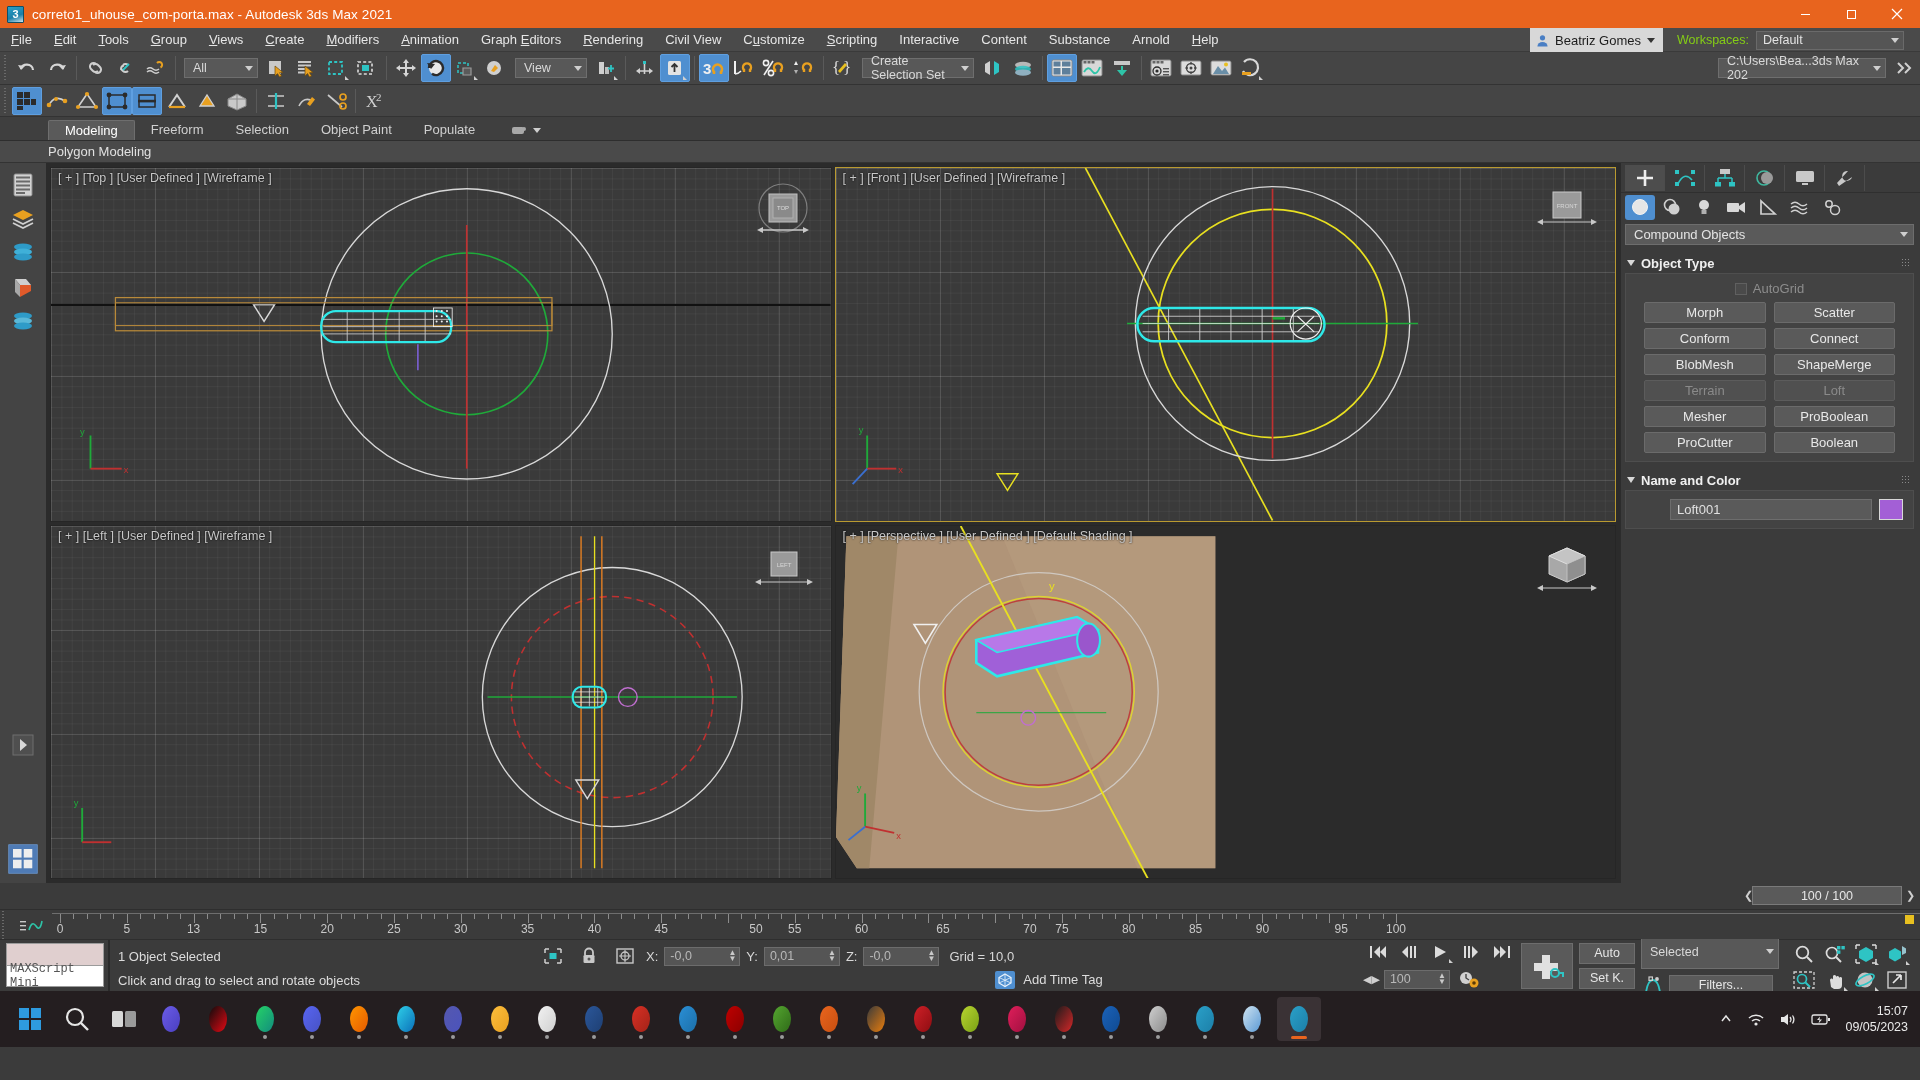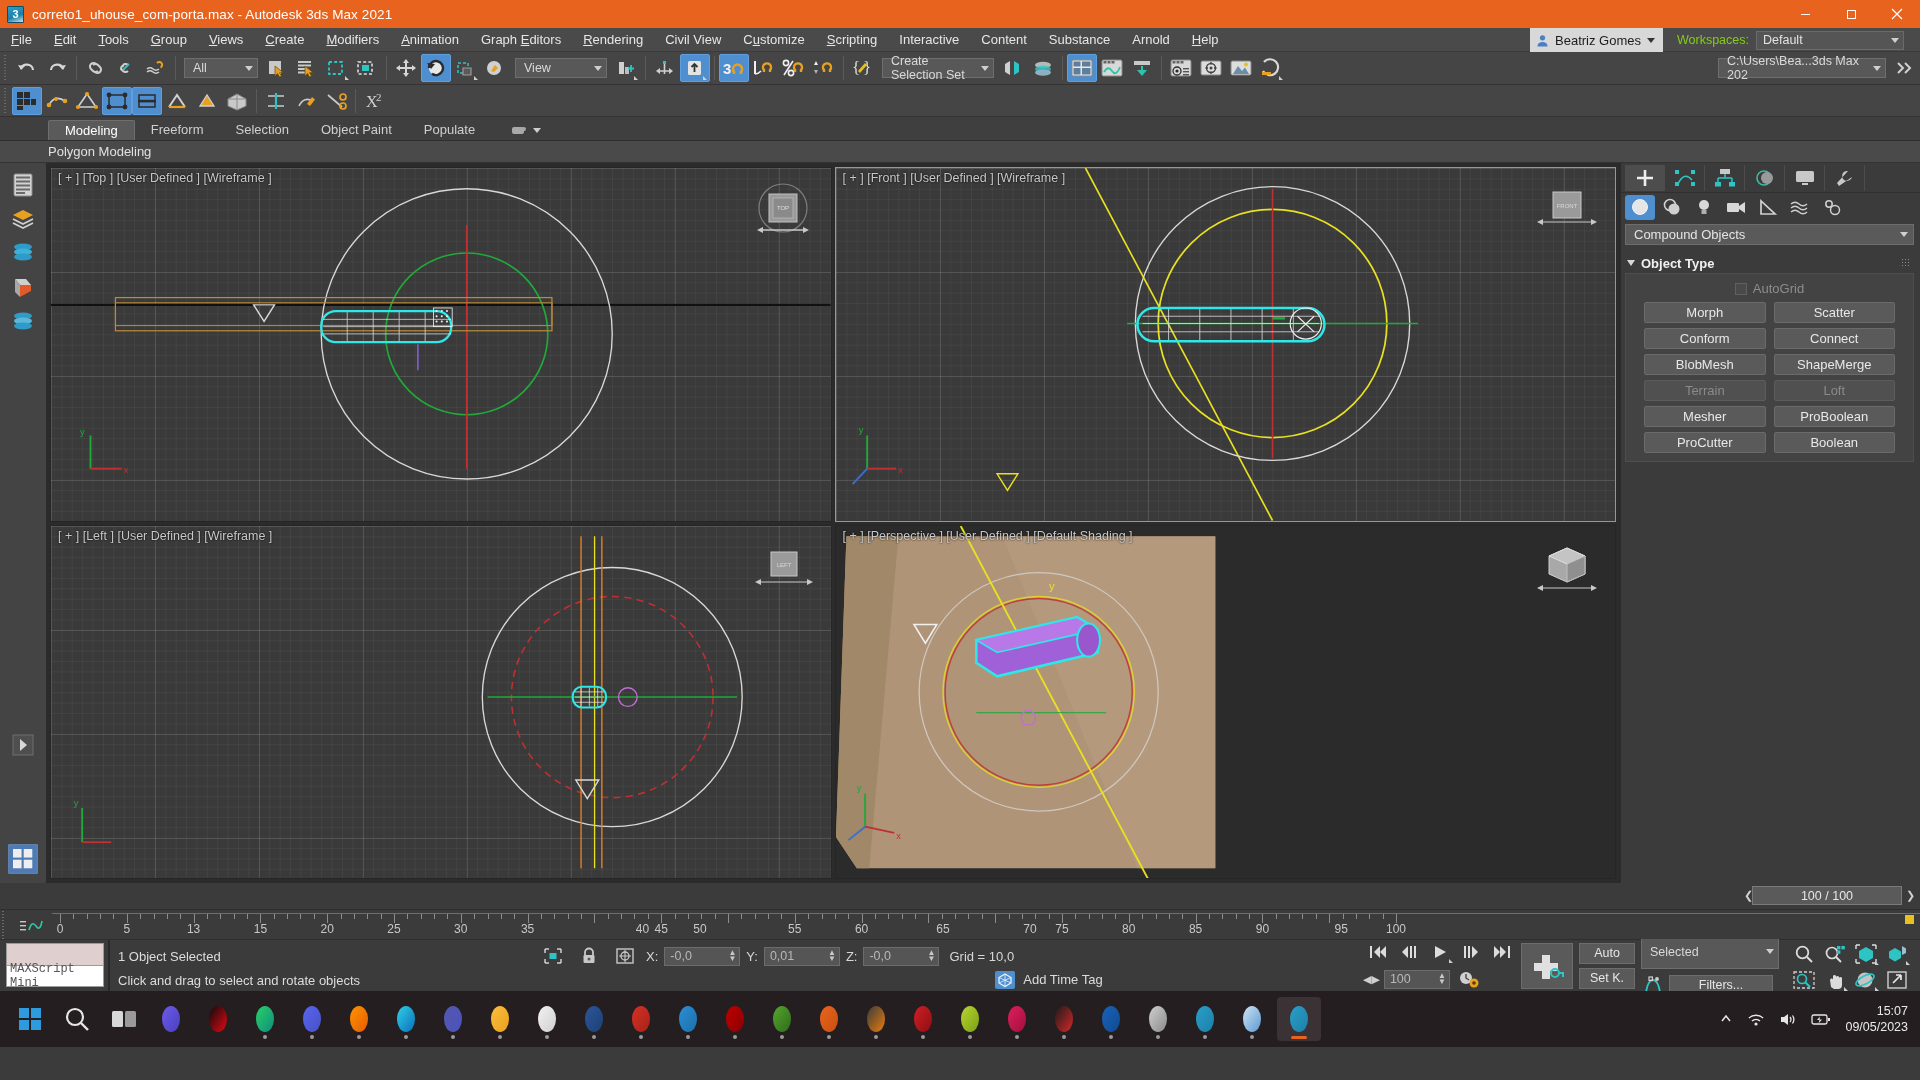--- a/index.html
+++ b/index.html
@@ -348,21 +348,21 @@
       </svg>
     <span class="tri-sm"></span>
     </div>
   <div class="tbtn">
     <svg width="22" height="18" viewBox="0 0 22 18">
         <circle cx="9" cy="9" r="7" fill="#d0d0d0"></circle>
         <path d="M6 12 L10 6 L13 9 L9 13 Z" fill="#e8a020"></path>
       </svg>
     </div>
 
-  <div class="tb-combo" style="width:92px">
+  <div class="tb-combo" style="width:72px">
     <span>View</span>
     <span class="caret"></span>
   </div>
 
   <div class="tbtn">
     <svg width="22" height="18" viewBox="0 0 22 18">
         <rect x="4" y="3" width="5" height="12" fill="#d0d0d0"></rect>
         <rect x="10" y="8" width="4" height="7" fill="#bdbdbd"></rect>
         <path d="M16 6 L16 13 M13 9.5 L19 9.5" stroke="#2ec4c4" stroke-width="1.8"></path>
       </svg>
@@ -993,20 +993,33 @@
           <div class="objbtn disabled">Terrain</div>
           <div class="objbtn disabled">Loft</div>
           <div class="objbtn">Mesher</div>
           <div class="objbtn">ProBoolean</div>
           <div class="objbtn">ProCutter</div>
           <div class="objbtn">Boolean</div>
         </div>
       </div>
     </div>
 
+    <div class="rollout" style="margin-top:8px">
+      <div class="rollout-hdr">
+        <span class="tri"></span>
+        <span>Name and Color</span>
+        <span class="dots"></span>
+      </div>
+      <div class="rollout-body" style="padding:5px 4px 6px">
+        <div class="namecolor-row">
+          <span id="name-input">Loft001</span>
+          <span id="color-swatch"></span>
+        </div>
+      </div>
+    </div>
   </div>
 </div>
 
 <div id="timeslider-row">
   <span class="ts-arrow" style="right:166px">❮</span>
   <div id="timeslider">
     <span>100 / 100</span>
   </div>
   <span class="ts-arrow" style="right:4px">❯</span>
 </div>
@@ -1066,33 +1079,33 @@
       <div class="tick minor" style="left: 435.52px;"></div>
       <div class="tick minor" style="left: 448.88px;"></div>
       <div class="tick minor" style="left: 462.24px;"></div>
       <div class="tick major" style="left: 475.6px;"></div>
       <div class="tnum" style="left: 475.6px;">35</div>
       <div class="tick minor" style="left: 488.96px;"></div>
       <div class="tick minor" style="left: 502.32px;"></div>
       <div class="tick minor" style="left: 515.68px;"></div>
       <div class="tick minor" style="left: 529.04px;"></div>
       <div class="tick major" style="left: 542.4px;"></div>
-      <div class="tnum" style="left: 542.4px; margin-left: 48px;">40</div>
+      <div class="tnum" style="left: 542.4px;">40</div>
       <div class="tick minor" style="left: 555.76px;"></div>
       <div class="tick minor" style="left: 569.12px;"></div>
       <div class="tick minor" style="left: 582.48px;"></div>
       <div class="tick minor" style="left: 595.84px;"></div>
       <div class="tick major" style="left: 609.2px;"></div>
       <div class="tnum" style="left: 609.2px;">45</div>
       <div class="tick minor" style="left: 622.56px;"></div>
       <div class="tick minor" style="left: 635.92px;"></div>
       <div class="tick minor" style="left: 649.28px;"></div>
       <div class="tick minor" style="left: 662.64px;"></div>
       <div class="tick major" style="left: 676px;"></div>
-      <div class="tnum" style="left: 648px;">50</div>
+      <div class="tnum" style="left: 704px;">50</div>
       <div class="tick minor" style="left: 689.36px;"></div>
       <div class="tick minor" style="left: 702.72px;"></div>
       <div class="tick minor" style="left: 716.08px;"></div>
       <div class="tick minor" style="left: 729.44px;"></div>
       <div class="tick major" style="left: 742.8px;"></div>
       <div class="tnum" style="left: 742.8px;">55</div>
       <div class="tick minor" style="left: 756.16px;"></div>
       <div class="tick minor" style="left: 769.52px;"></div>
       <div class="tick minor" style="left: 782.88px;"></div>
       <div class="tick minor" style="left: 796.24px;"></div>

